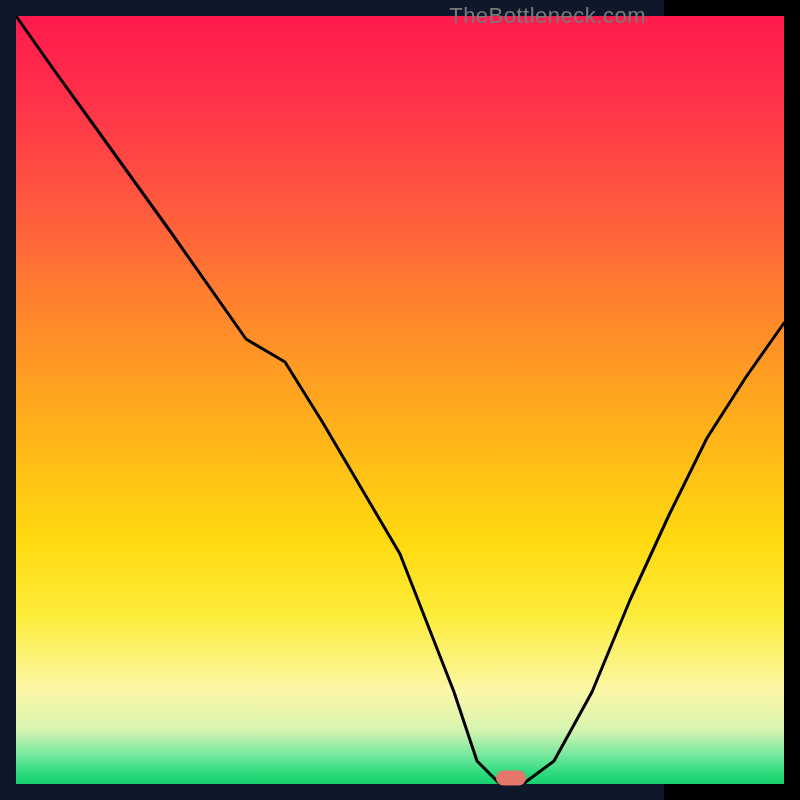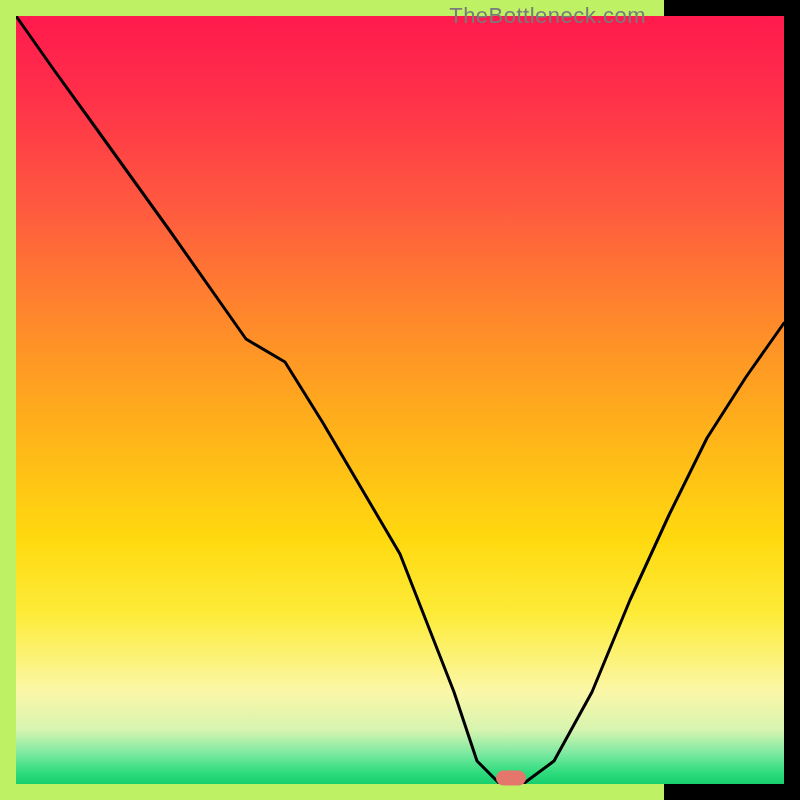--- a/index.html
+++ b/index.html
@@ -8,21 +8,21 @@
     width: 800px;
     height: 800px;
     background: #000;
     overflow: hidden;
     font-family: Arial, Helvetica, sans-serif;
   }
   .frame {
     position: relative;
     width: 664px;
     height: 800px;
-    background: #bef264;
+    background: #0f172a;
   }
   .plot-area {
     position: absolute;
     left: 16px;
     top: 16px;
     width: 768px;
     height: 768px;
     
     background: linear-gradient(
       to bottom,

